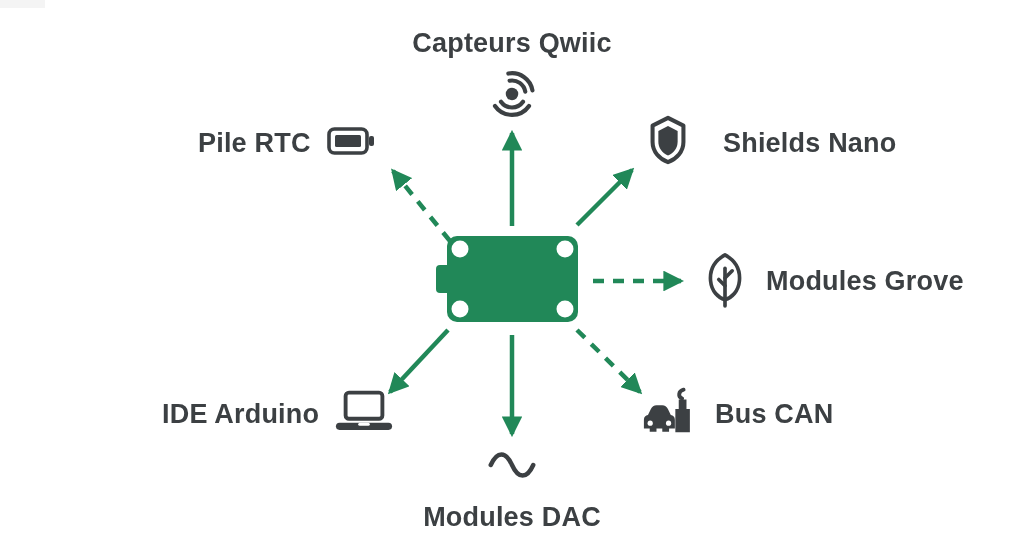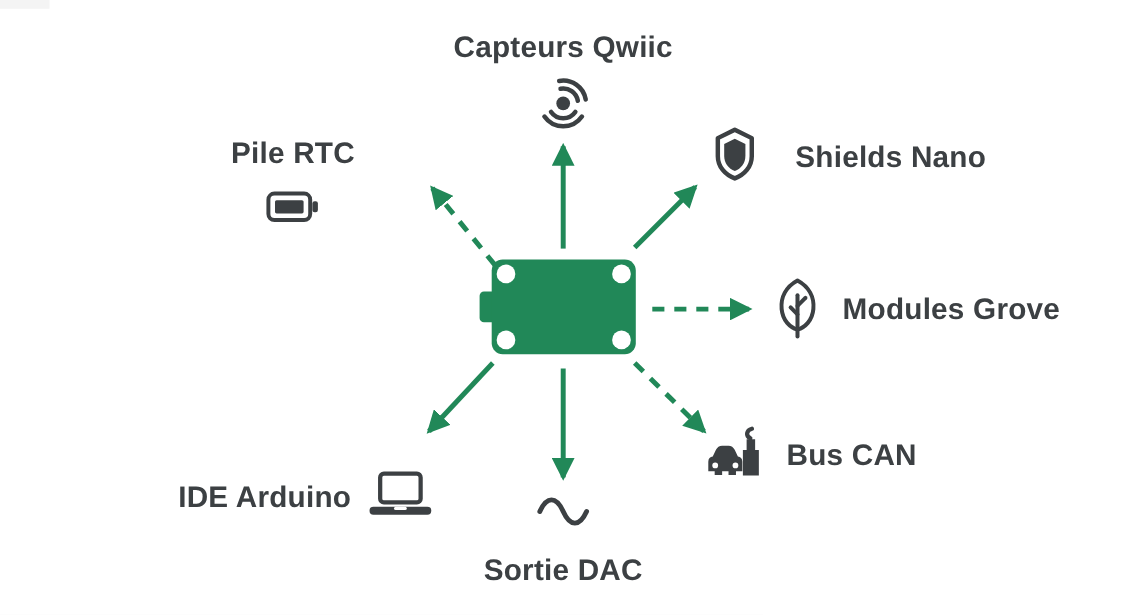--- a/index.html
+++ b/index.html
@@ -19,25 +19,25 @@
   .fill-ink { fill:var(--ink); }
   .fill-white { fill:#ffffff; }
   .node { position:absolute; display:flex; align-items:center; }
   .node .label {
     font-size:27px; font-weight:600; color:var(--ink);
     letter-spacing:0.2px; white-space:nowrap; line-height:34px;
   }
   .node.col { flex-direction:column; justify-content:flex-start; }
   #node-capteurs-qwiic { left:362px; top:26px; width:300px; }
   #node-capteurs-qwiic .icon { margin-top:7px; }
-  #node-pile-rtc { left:210px; top:122px; height:42px; gap:15px;flex-direction:column; }
+  #node-pile-rtc { left:198px; top:122px; height:42px; gap:15px; }
   #node-shields-nano { left:641px; top:114px; height:58px; gap:28px; }
   #node-modules-grove { left:700px; top:250px; height:62px; gap:16px; }
   #node-bus-can { left:641px; top:387px; height:54px; gap:14px; }
-  #node-ide-arduino { left:162px; top:391px; height:46px; gap:15px;margin-top:38px; }
+  #node-ide-arduino { left:162px; top:391px; height:46px; gap:15px; }
   #node-sortie-dac { left:382px; top:448px; width:260px; }
   #node-sortie-dac .label { margin-top:14px; }
   .artifact { position:absolute; left:0; top:0; width:45px; height:8px; background:#f4f4f4; }
 </style>
 </head>
 <body>
 
 <div id="canvas">
 
   <div class="artifact"></div>
@@ -138,16 +138,16 @@
       </svg>
     </span>
   </div>
 
   <div class="node col" id="node-sortie-dac">
     <span class="icon">
       <svg width="50" height="34" viewBox="0 0 46 32">
         <path class="stroke-ink" stroke-width="4.2" d="M3,16 C9,2.7 17,2.7 23,16 C29,29.3 37,29.3 43,16"></path>
       </svg>
     </span>
-    <span class="label">Sortie DAC</span>
+    <span class="label">Modules DAC</span>
   </div>
 
 </div>
 
 </body></html>

